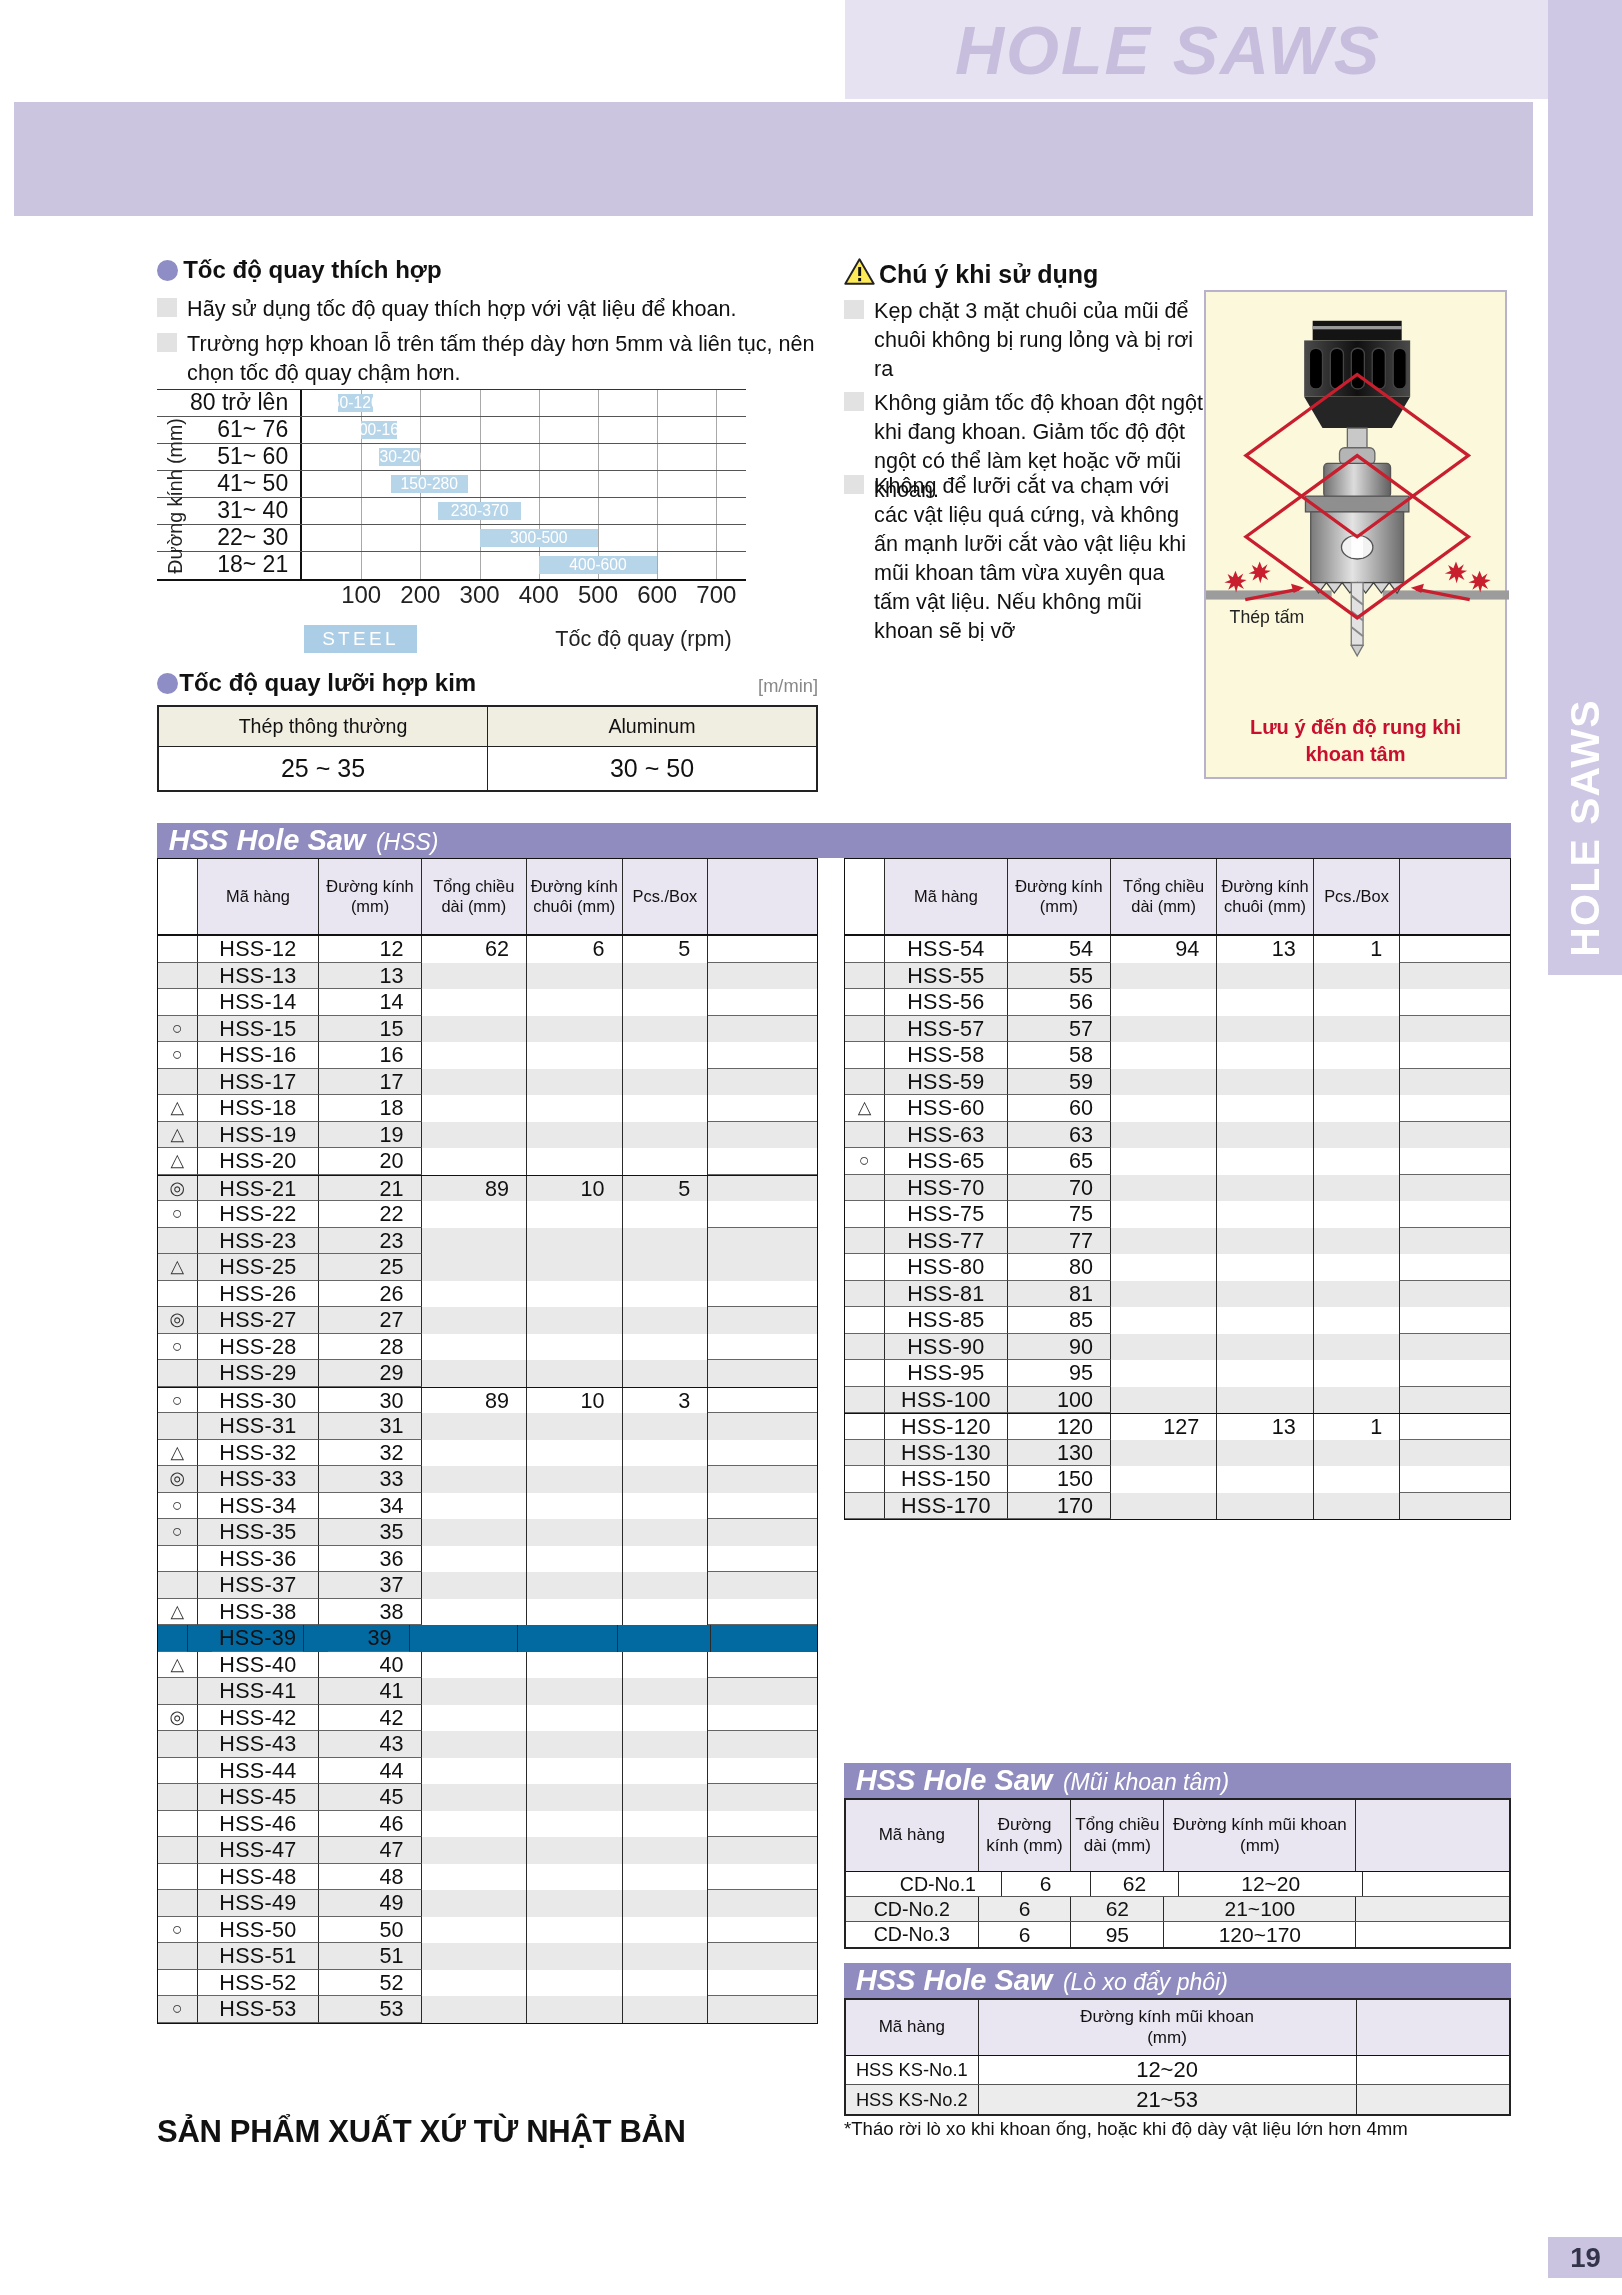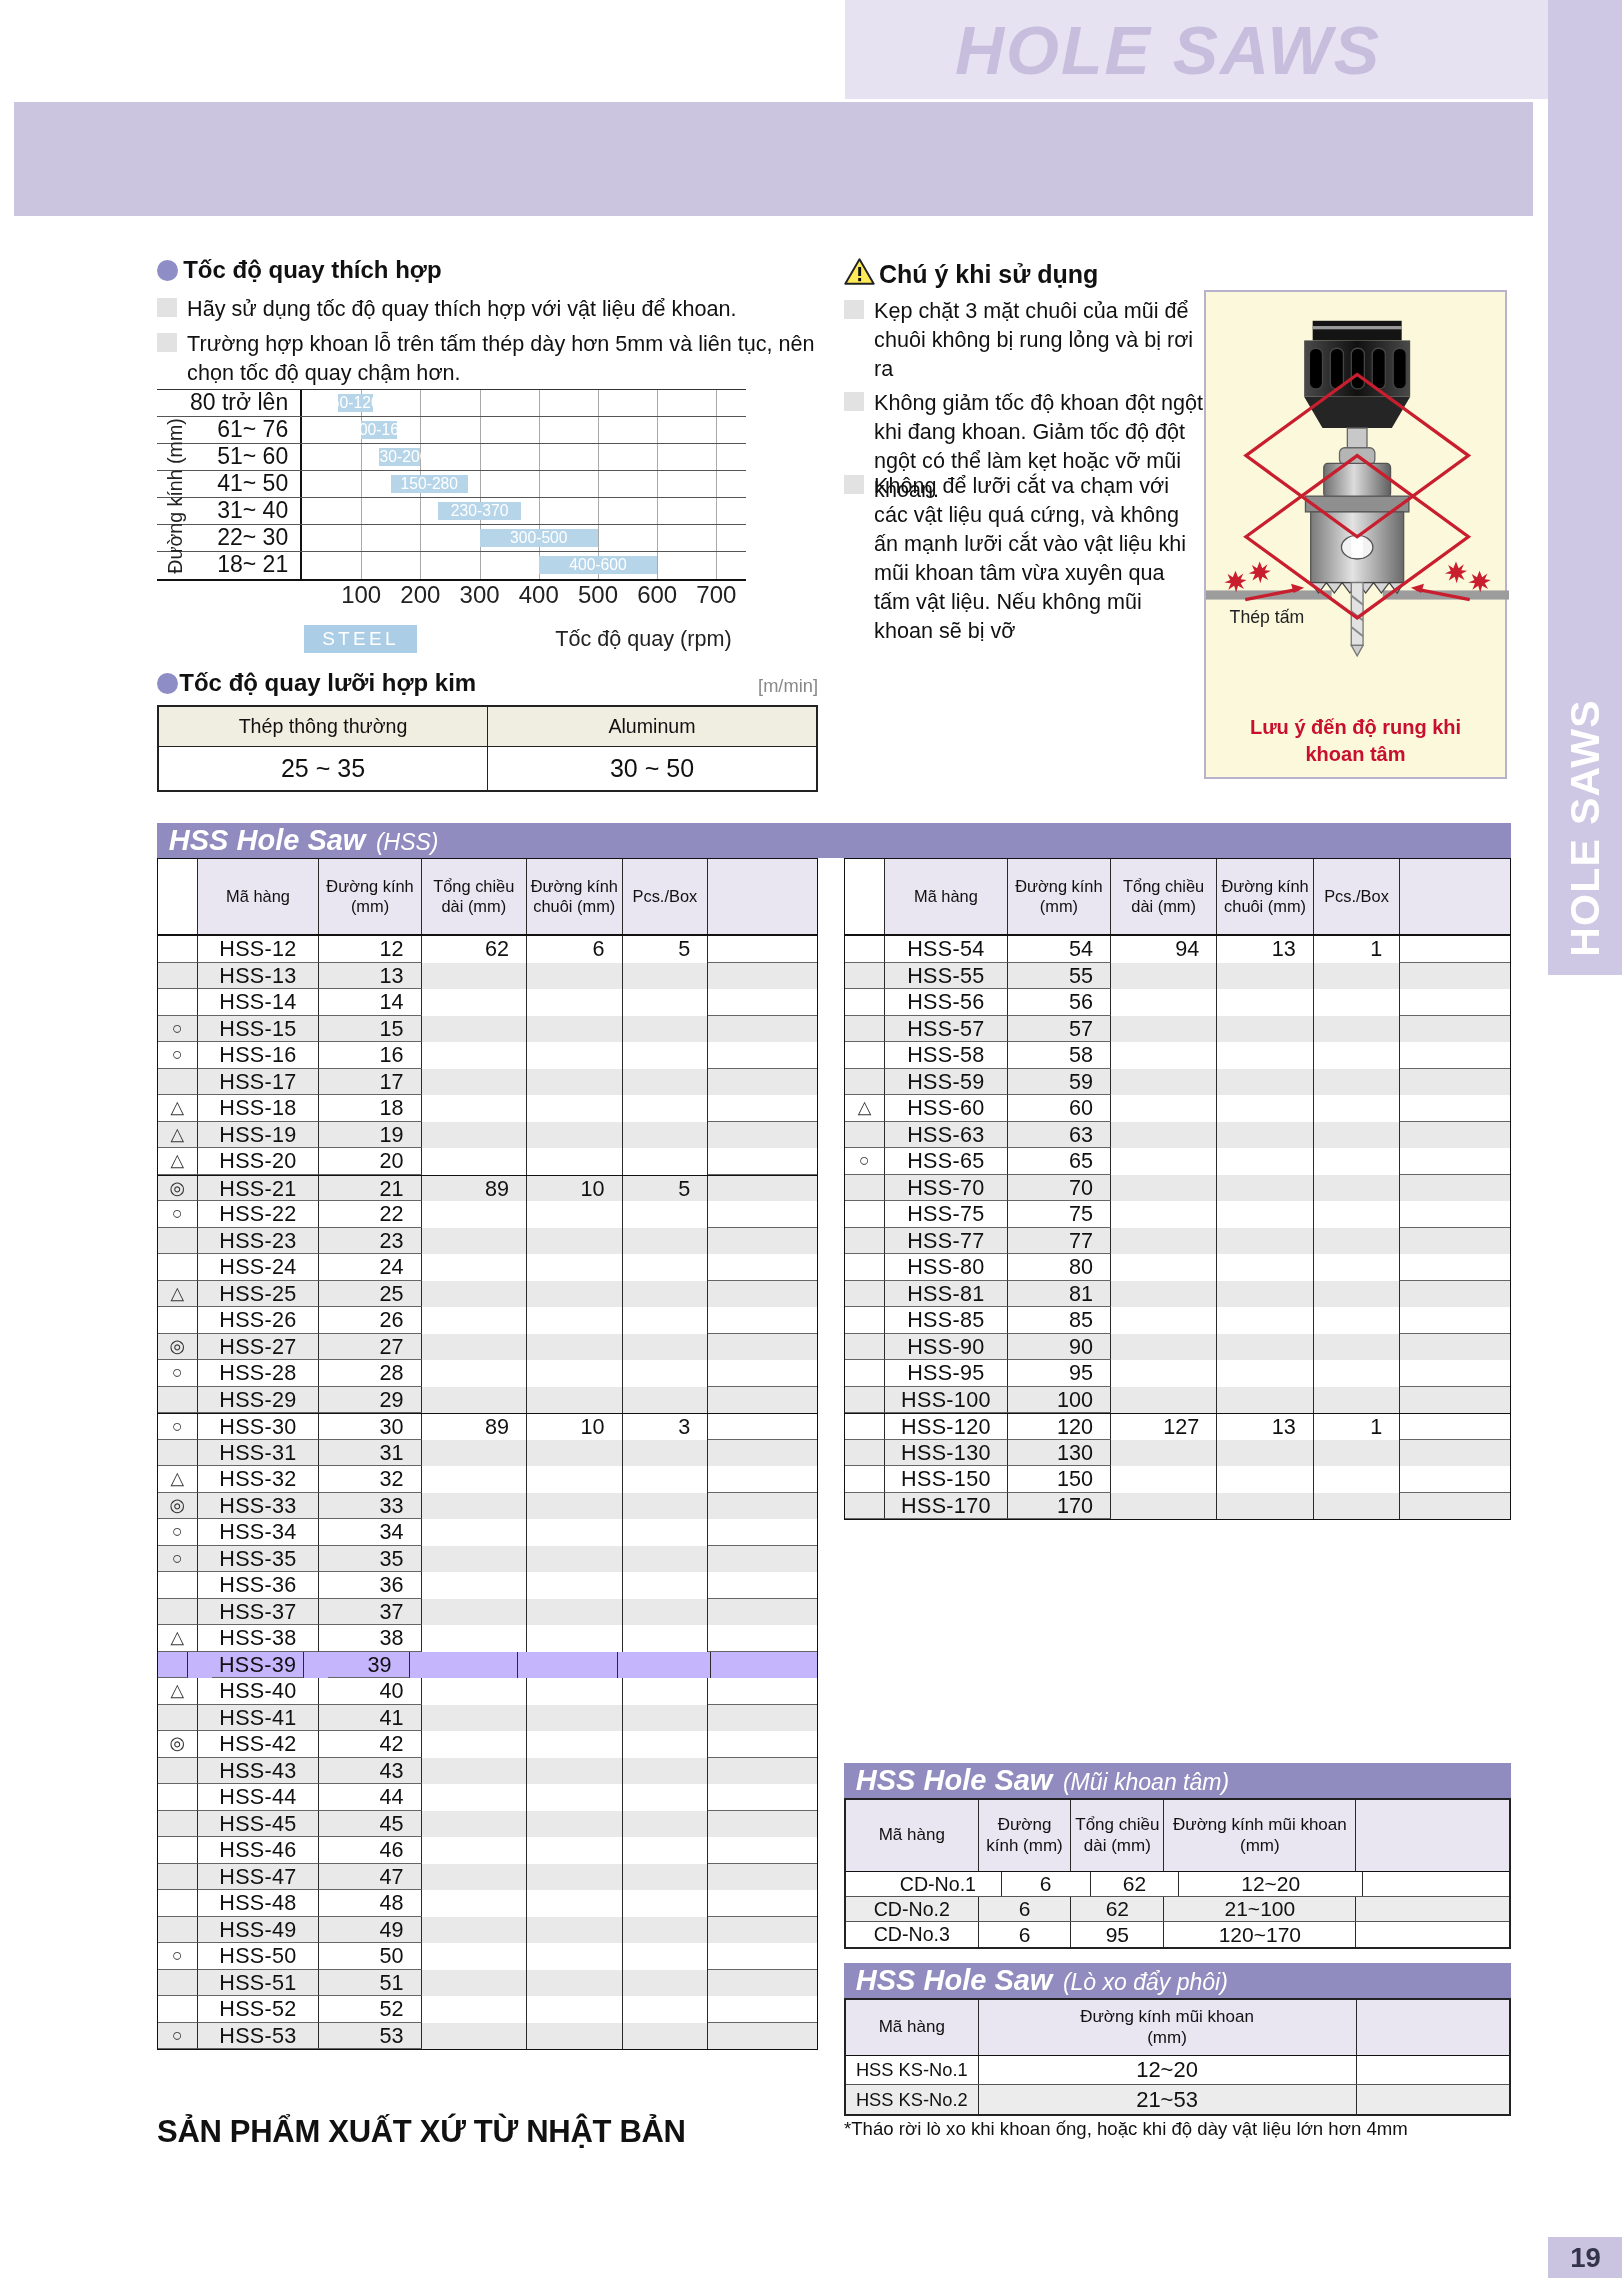--- a/index.html
+++ b/index.html
@@ -452,29 +452,20 @@
         </div>
         <div class="t-row" style="background: rgb(233, 233, 233);">
           <div class="cell cw0 bb t-mark"></div>
           <div class="cell cw1 bb t-code">HSS-23</div>
           <div class="cell cw2 bb t-num">23</div>
           <div class="cell cw3 t-num"></div>
           <div class="cell cw4 t-num"></div>
           <div class="cell cw5 t-num"></div>
           <div class="cell cw6 nr"></div>
         </div>
-        <div class="t-row" style="background: rgb(255, 255, 255);">
-          <div class="cell cw0 bb t-mark"></div>
-          <div class="cell cw1 bb t-code">HSS-24</div>
-          <div class="cell cw2 bb t-num">24</div>
-          <div class="cell cw3 t-num"></div>
-          <div class="cell cw4 t-num"></div>
-          <div class="cell cw5 t-num"></div>
-          <div class="cell cw6 nr bb"></div>
-        </div>
         <div class="t-row" style="background: rgb(233, 233, 233);">
           <div class="cell cw0 bb t-mark">△</div>
           <div class="cell cw1 bb t-code">HSS-25</div>
           <div class="cell cw2 bb t-num">25</div>
           <div class="cell cw3 t-num"></div>
           <div class="cell cw4 t-num"></div>
           <div class="cell cw5 t-num"></div>
           <div class="cell cw6 nr"></div>
         </div>
         <div class="t-row" style="background: rgb(255, 255, 255);">
@@ -587,21 +578,21 @@
         </div>
         <div class="t-row" style="background: rgb(255, 255, 255);">
           <div class="cell cw0 bb t-mark">△</div>
           <div class="cell cw1 bb t-code">HSS-38</div>
           <div class="cell cw2 bb t-num">38</div>
           <div class="cell cw3 t-num"></div>
           <div class="cell cw4 t-num"></div>
           <div class="cell cw5 t-num"></div>
           <div class="cell cw6 nr bb"></div>
         </div>
-        <div class="t-row" style="background: #c4b5fd; gap: 24px;">
+        <div class="t-row" style="background: #0369a1; gap: 24px;">
           <div class="cell cw0 bb t-mark"></div>
           <div class="cell cw1 bb t-code">HSS-39</div>
           <div class="cell cw2 bb t-num">39</div>
           <div class="cell cw3 t-num"></div>
           <div class="cell cw4 t-num"></div>
           <div class="cell cw5 t-num"></div>
           <div class="cell cw6 nr"></div>
         </div>
         <div class="t-row" style="background: rgb(255, 255, 255);">
           <div class="cell cw0 bb t-mark">△</div>

